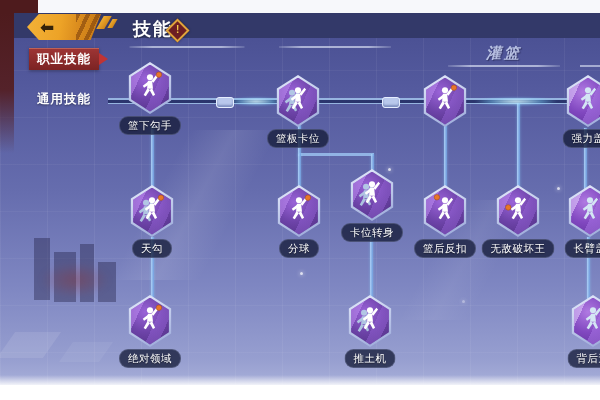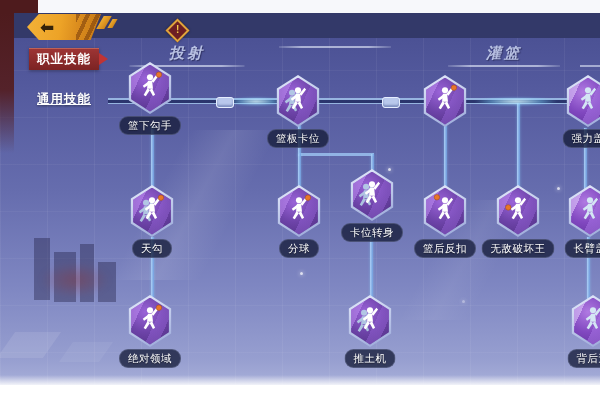--- a/index.html
+++ b/index.html
@@ -41,21 +41,21 @@
     background:#6d1e23;border:2px solid #dfa63c;box-shadow:0 0 3px rgba(0,0,0,.4);}
   .badge span{position:absolute;left:3.5px;top:0px;transform:rotate(-45deg);color:#f3c84a;font-size:10px;font-weight:bold;}
   
   .tab-active{position:absolute;left:29px;top:48px;width:70px;height:21px;
     background:linear-gradient(180deg,#9d3434,#7c2323);border-top:1px solid rgba(255,160,140,.5);
     color:#fff;font-size:12.5px;font-weight:bold;text-align:center;line-height:21px;letter-spacing:1px;cursor:pointer;
     box-shadow:0 1px 3px rgba(0,0,0,.35);}
   .tab-pointer{position:absolute;left:99px;top:53px;width:0;height:0;
     border-top:6px solid transparent;border-bottom:6px solid transparent;border-left:9px solid #c03434;}
   .tab-plain{position:absolute;left:32px;top:91px;width:64px;color:#fff;font-size:12.5px;font-weight:bold;
-    letter-spacing:1px;text-align:center;cursor:pointer;text-shadow:0 1px 2px rgba(0,0,0,.4);text-decoration:underline;}
+    letter-spacing:1px;text-align:center;cursor:pointer;text-shadow:0 1px 2px rgba(0,0,0,.4);}
   
   .cat{position:absolute;top:44px;transform:translateX(-50%);text-align:center;}
   .cat .cl{font-size:15px;font-weight:bold;font-style:italic;color:rgba(210,220,248,.82);letter-spacing:3px;
     text-shadow:1px 1px 1px rgba(30,30,70,.6);}
   .cat .cu{height:1.5px;margin-top:2px;background:linear-gradient(90deg,rgba(235,242,255,.15),rgba(235,242,255,.6) 20% 80%,rgba(235,242,255,.15));}
   .cat-stub{position:absolute;left:580px;top:65px;width:40px;height:1.5px;background:rgba(235,242,255,.55);}
   
   .hline{position:absolute;height:6px;
     background:linear-gradient(180deg,#9cbce6 0 1.5px,#273269 1.5px 4.5px,#9cbce6 4.5px 6px);opacity:.92;}
   .vline{position:absolute;width:2.5px;background:linear-gradient(90deg,rgba(175,212,250,.95),rgba(110,160,225,.85));
@@ -105,31 +105,31 @@
   <div class="top-maroon"></div>
   <div class="header-band"></div>
   <div class="left-maroon"></div>
 
   <div class="back">
     <span class="back-arrow">⬅</span>
   </div>
   <div class="slash s1"></div>
   <div class="slash s2"></div>
 
+  <div class="title">技能</div>
   <div class="badge">
     <span>!</span>
   </div>
 
   <div class="tab-active">职业技能</div>
   <div class="tab-pointer"></div>
   <div class="tab-plain">通用技能</div>
 
   <div id="cats">
       <div class="cat" style="left: 187px;">
-        <div class="cl">投射</div>
         <div class="cu" style="width: 115px; margin-left: 0px;"></div>
       </div>
       <div class="cat" style="left: 335px;">
         <div class="cu" style="width: 112px; margin-left: 0px;"></div>
       </div>
       <div class="cat" style="left: 504px;">
         <div class="cl">灌篮</div>
         <div class="cu" style="width: 112px; margin-left: 0px;"></div>
       </div>
     </div>

